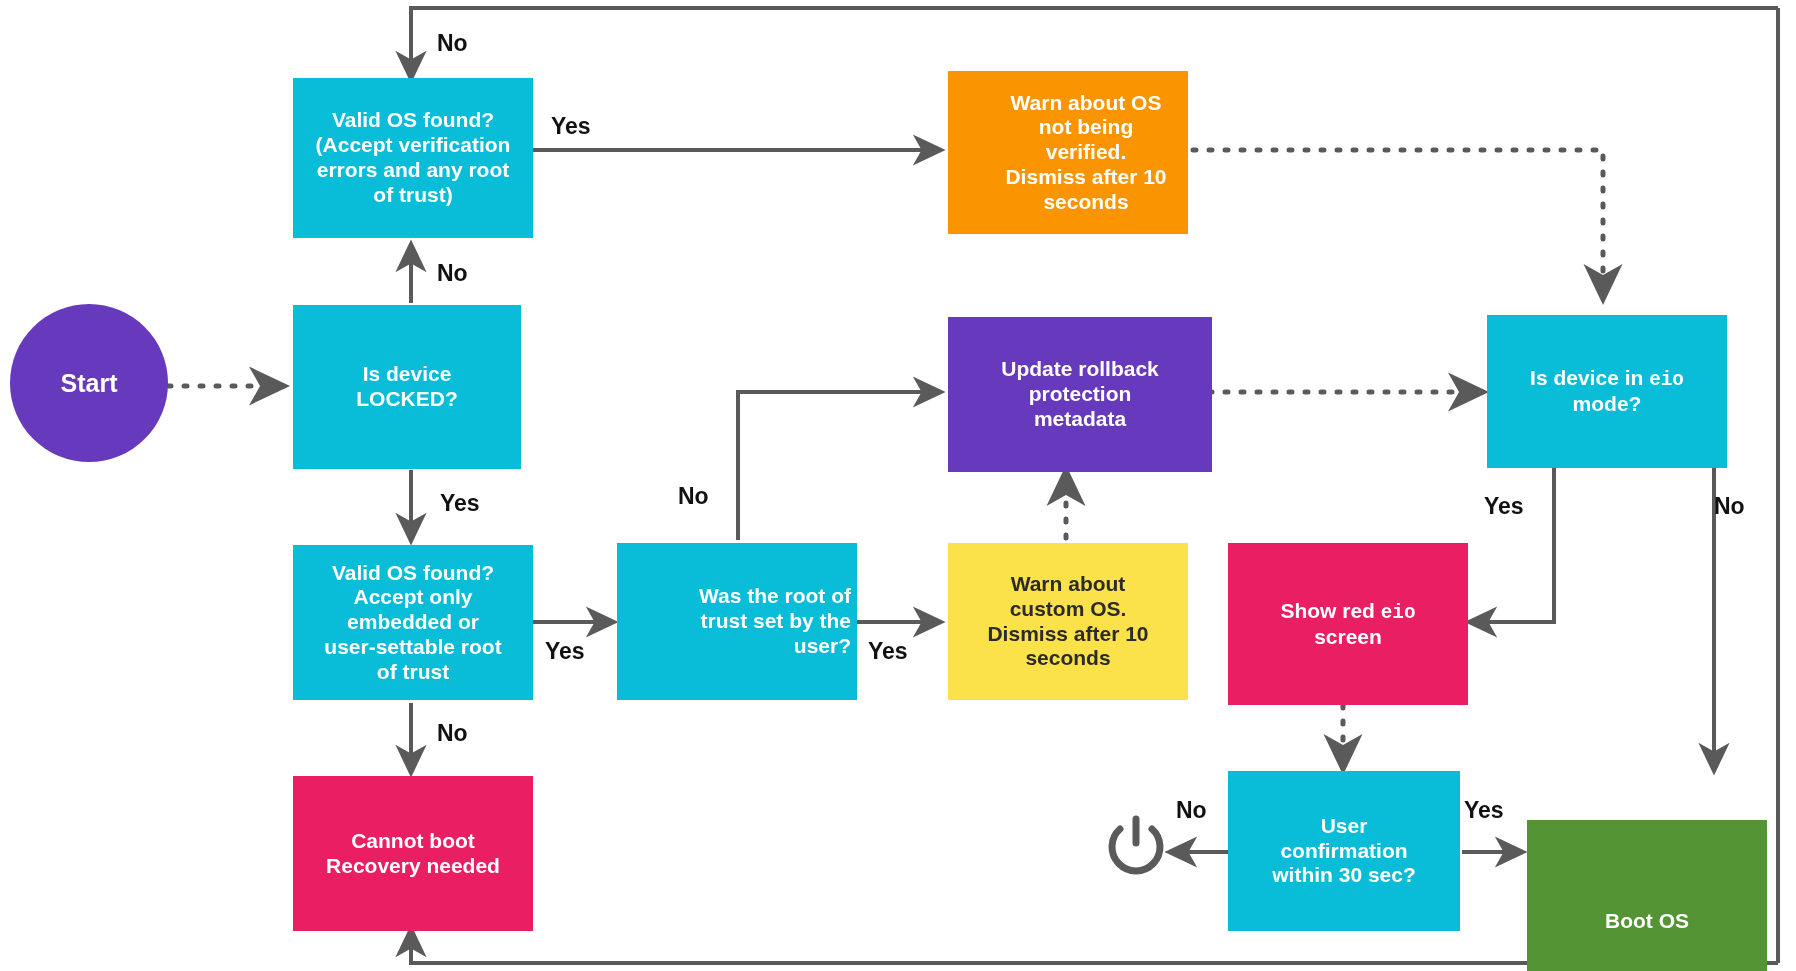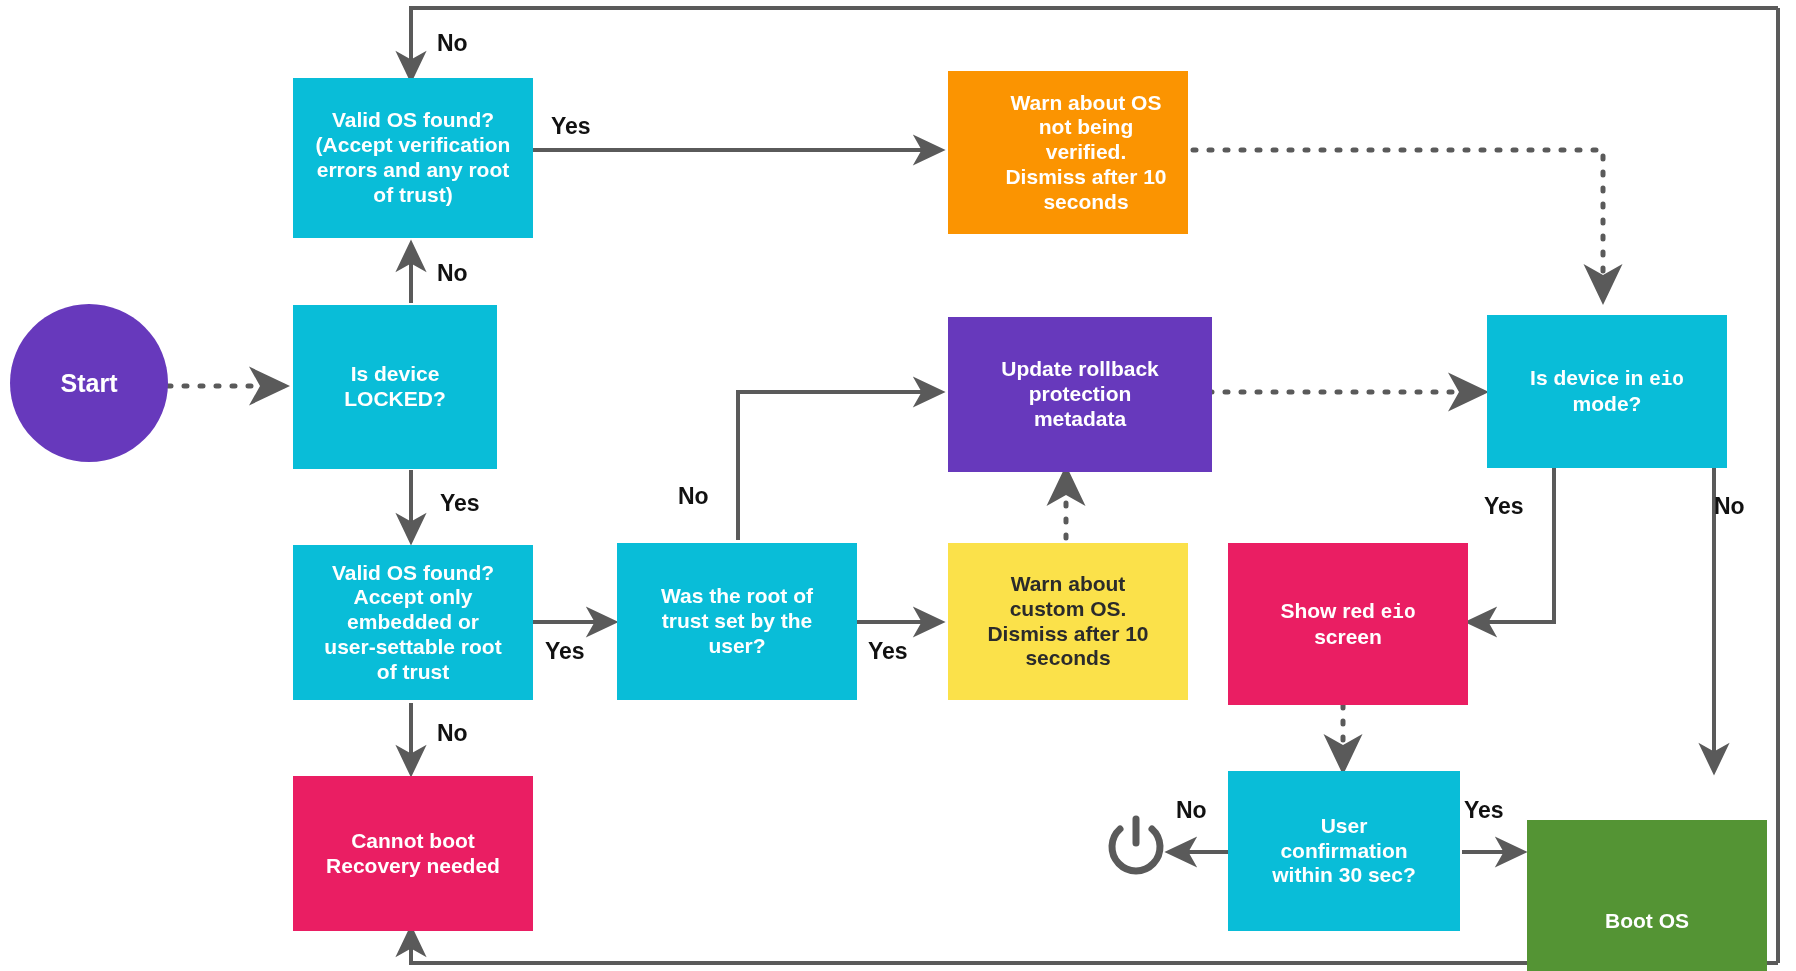--- a/index.html
+++ b/index.html
@@ -124,21 +124,21 @@
       <path d="M1778,963 L411,963 L411,930" marker-end="url(#arrowhead)"></path>
 
       <path d="M1778,8 L1778,963"></path>
     </g>
   </svg>
 
   <div class="node-circle" style="left:10px; top:304px; width:158px; height:158px; background:#6739bc;">
     <span>Start</span>
   </div>
 
-  <div class="node-box" style="left:293px; top:305px; width:204px; height:164px; background:#09bdd8; color:#ffffff;">
+  <div class="node-box" style="left:293px; top:305px; width:228px; height:164px; background:#09bdd8; color:#ffffff;">
     <div class="ttl">Is device</div>
     <div class="ttl">LOCKED?</div>
   </div>
 
   <div class="node-box" style="left:293px; top:78px; width:240px; height:160px; background:#09bdd8; color:#ffffff;">
     <div class="ttl">Valid OS found?</div>
     <div class="sub">(Accept verification</div>
     <div class="sub">errors and any root</div>
     <div class="sub">of trust)</div>
   </div>
@@ -152,21 +152,21 @@
   </div>
 
   <div class="node-box" style="left:293px; top:545px; width:240px; height:155px; background:#09bdd8; color:#ffffff;">
     <div class="ttl">Valid OS found?</div>
     <div class="sub">Accept only</div>
     <div class="sub">embedded or</div>
     <div class="sub">user-settable root</div>
     <div class="sub">of trust</div>
   </div>
 
-  <div class="node-box" style="left:617px; top:543px; width:240px; height:157px; background:#09bdd8; color:#ffffff;">
+  <div class="node-box" style="left:617px; top:543px; width:240px; height:157px; background:#09bdd8; color:#ffffff;align-items:flex-end;">
     <div class="ttl">Was the root of</div>
     <div class="ttl">trust set by the</div>
     <div class="ttl">user?</div>
   </div>
 
   <div class="node-box" style="left:948px; top:543px; width:240px; height:157px; background:#fbe14a; color:#2b2b2b;">
     <div class="ttl">Warn about</div>
     <div class="ttl">custom OS.</div>
     <div class="sub">Dismiss after 10</div>
     <div class="sub">seconds</div>

